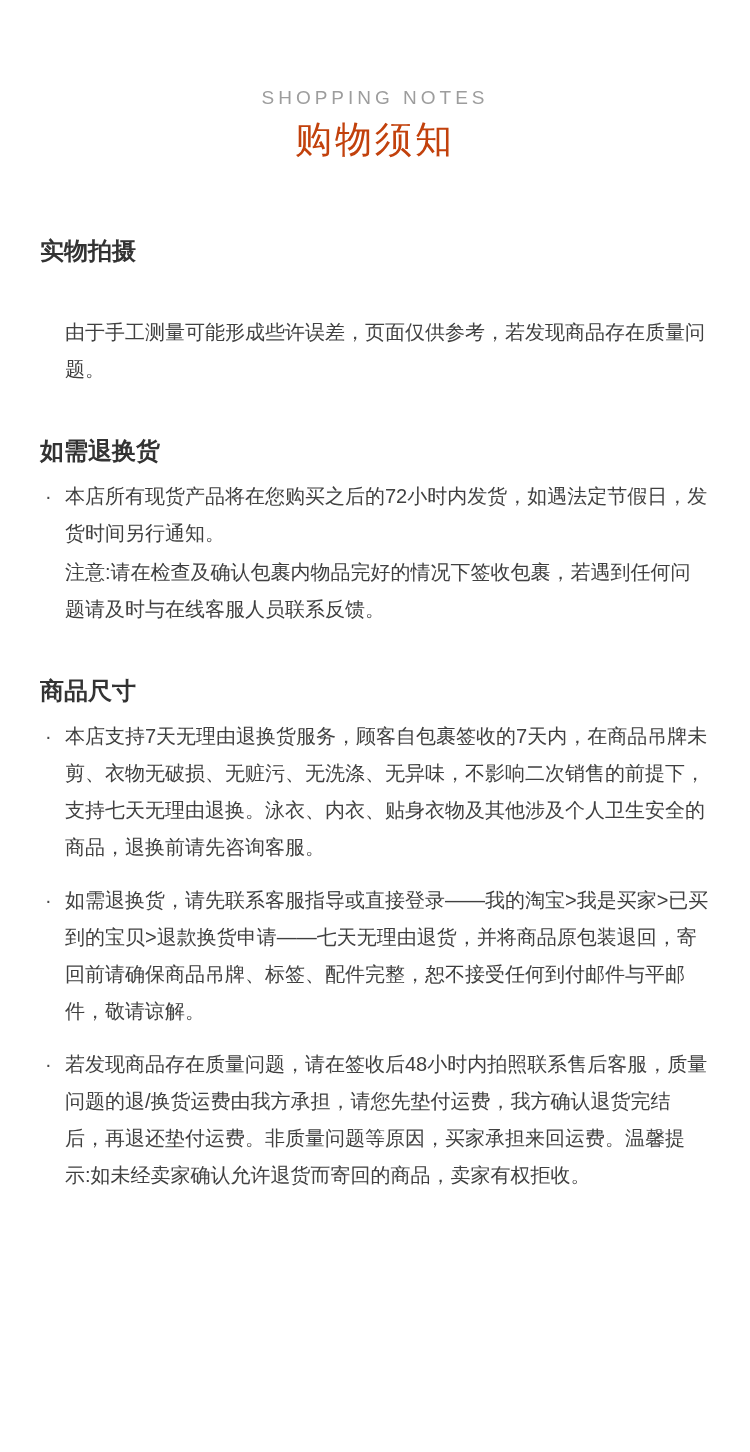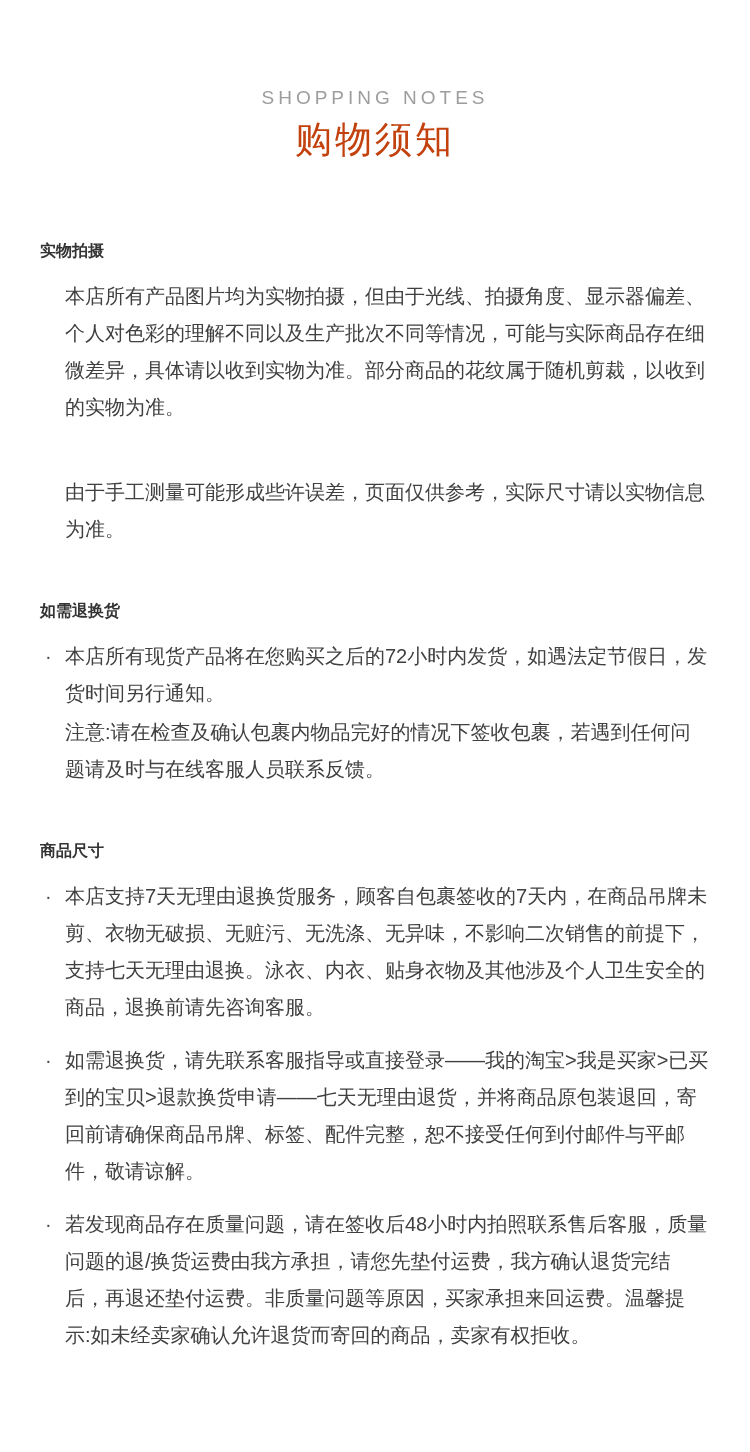--- a/index.html
+++ b/index.html
@@ -33,21 +33,21 @@
     font-size: 37px;
     line-height: 44px;
     font-weight: 300;
     letter-spacing: 3px;
     color: #c2410c;
   }
   .section { margin-top: 48px; }
   .section.first { margin-top: 74px; }
   .section-heading {
     margin: 0 0 12px 0;
-    font-size: 16px;
+    font-size: 24px;
     line-height: 30px;
     font-weight: 700;
     color: #333333;
   }
   .item {
     position: relative;
     padding-left: 25px;
     font-size: 20px;
     line-height: 37px;
     color: #404040;
@@ -69,31 +69,26 @@
 
 <div class="page">
 
   <div class="header">
     <div class="eyebrow">SHOPPING NOTES</div>
     <h1 class="title">购物须知</h1>
   </div>
 
   <div class="section first">
     <h2 class="section-heading">实物拍摄</h2>
-    <div class="items">
-      <div class="item">
-        <p>本店所有产品图片均为实物拍摄，但由于光线、拍摄角度、显示器偏差、个人对色彩的理解不同以及生产批次不同等情况，可能与实际商品存在细微差异，具体请以收到实物为准。部分商品的花纹属于随机剪裁，以收到的实物为准。</p>
-      </div>
-    </div>
   </div>
 
   <div class="section">
     <div class="items">
       <div class="item">
-        <p>由于手工测量可能形成些许误差，页面仅供参考，实际尺寸请以实物信息为准。</p>
+        <p>由于手工测量可能形成些许误差，页面仅供参考，若发现商品存在质量问题。</p>
       </div>
     </div>
   </div>
 
   <div class="section">
     <h2 class="section-heading">如需退换货</h2>
     <div class="items">
       <div class="item">
         <span class="dot">·</span>
         <p>本店所有现货产品将在您购买之后的72小时内发货，如遇法定节假日，发货时间另行通知。</p>

